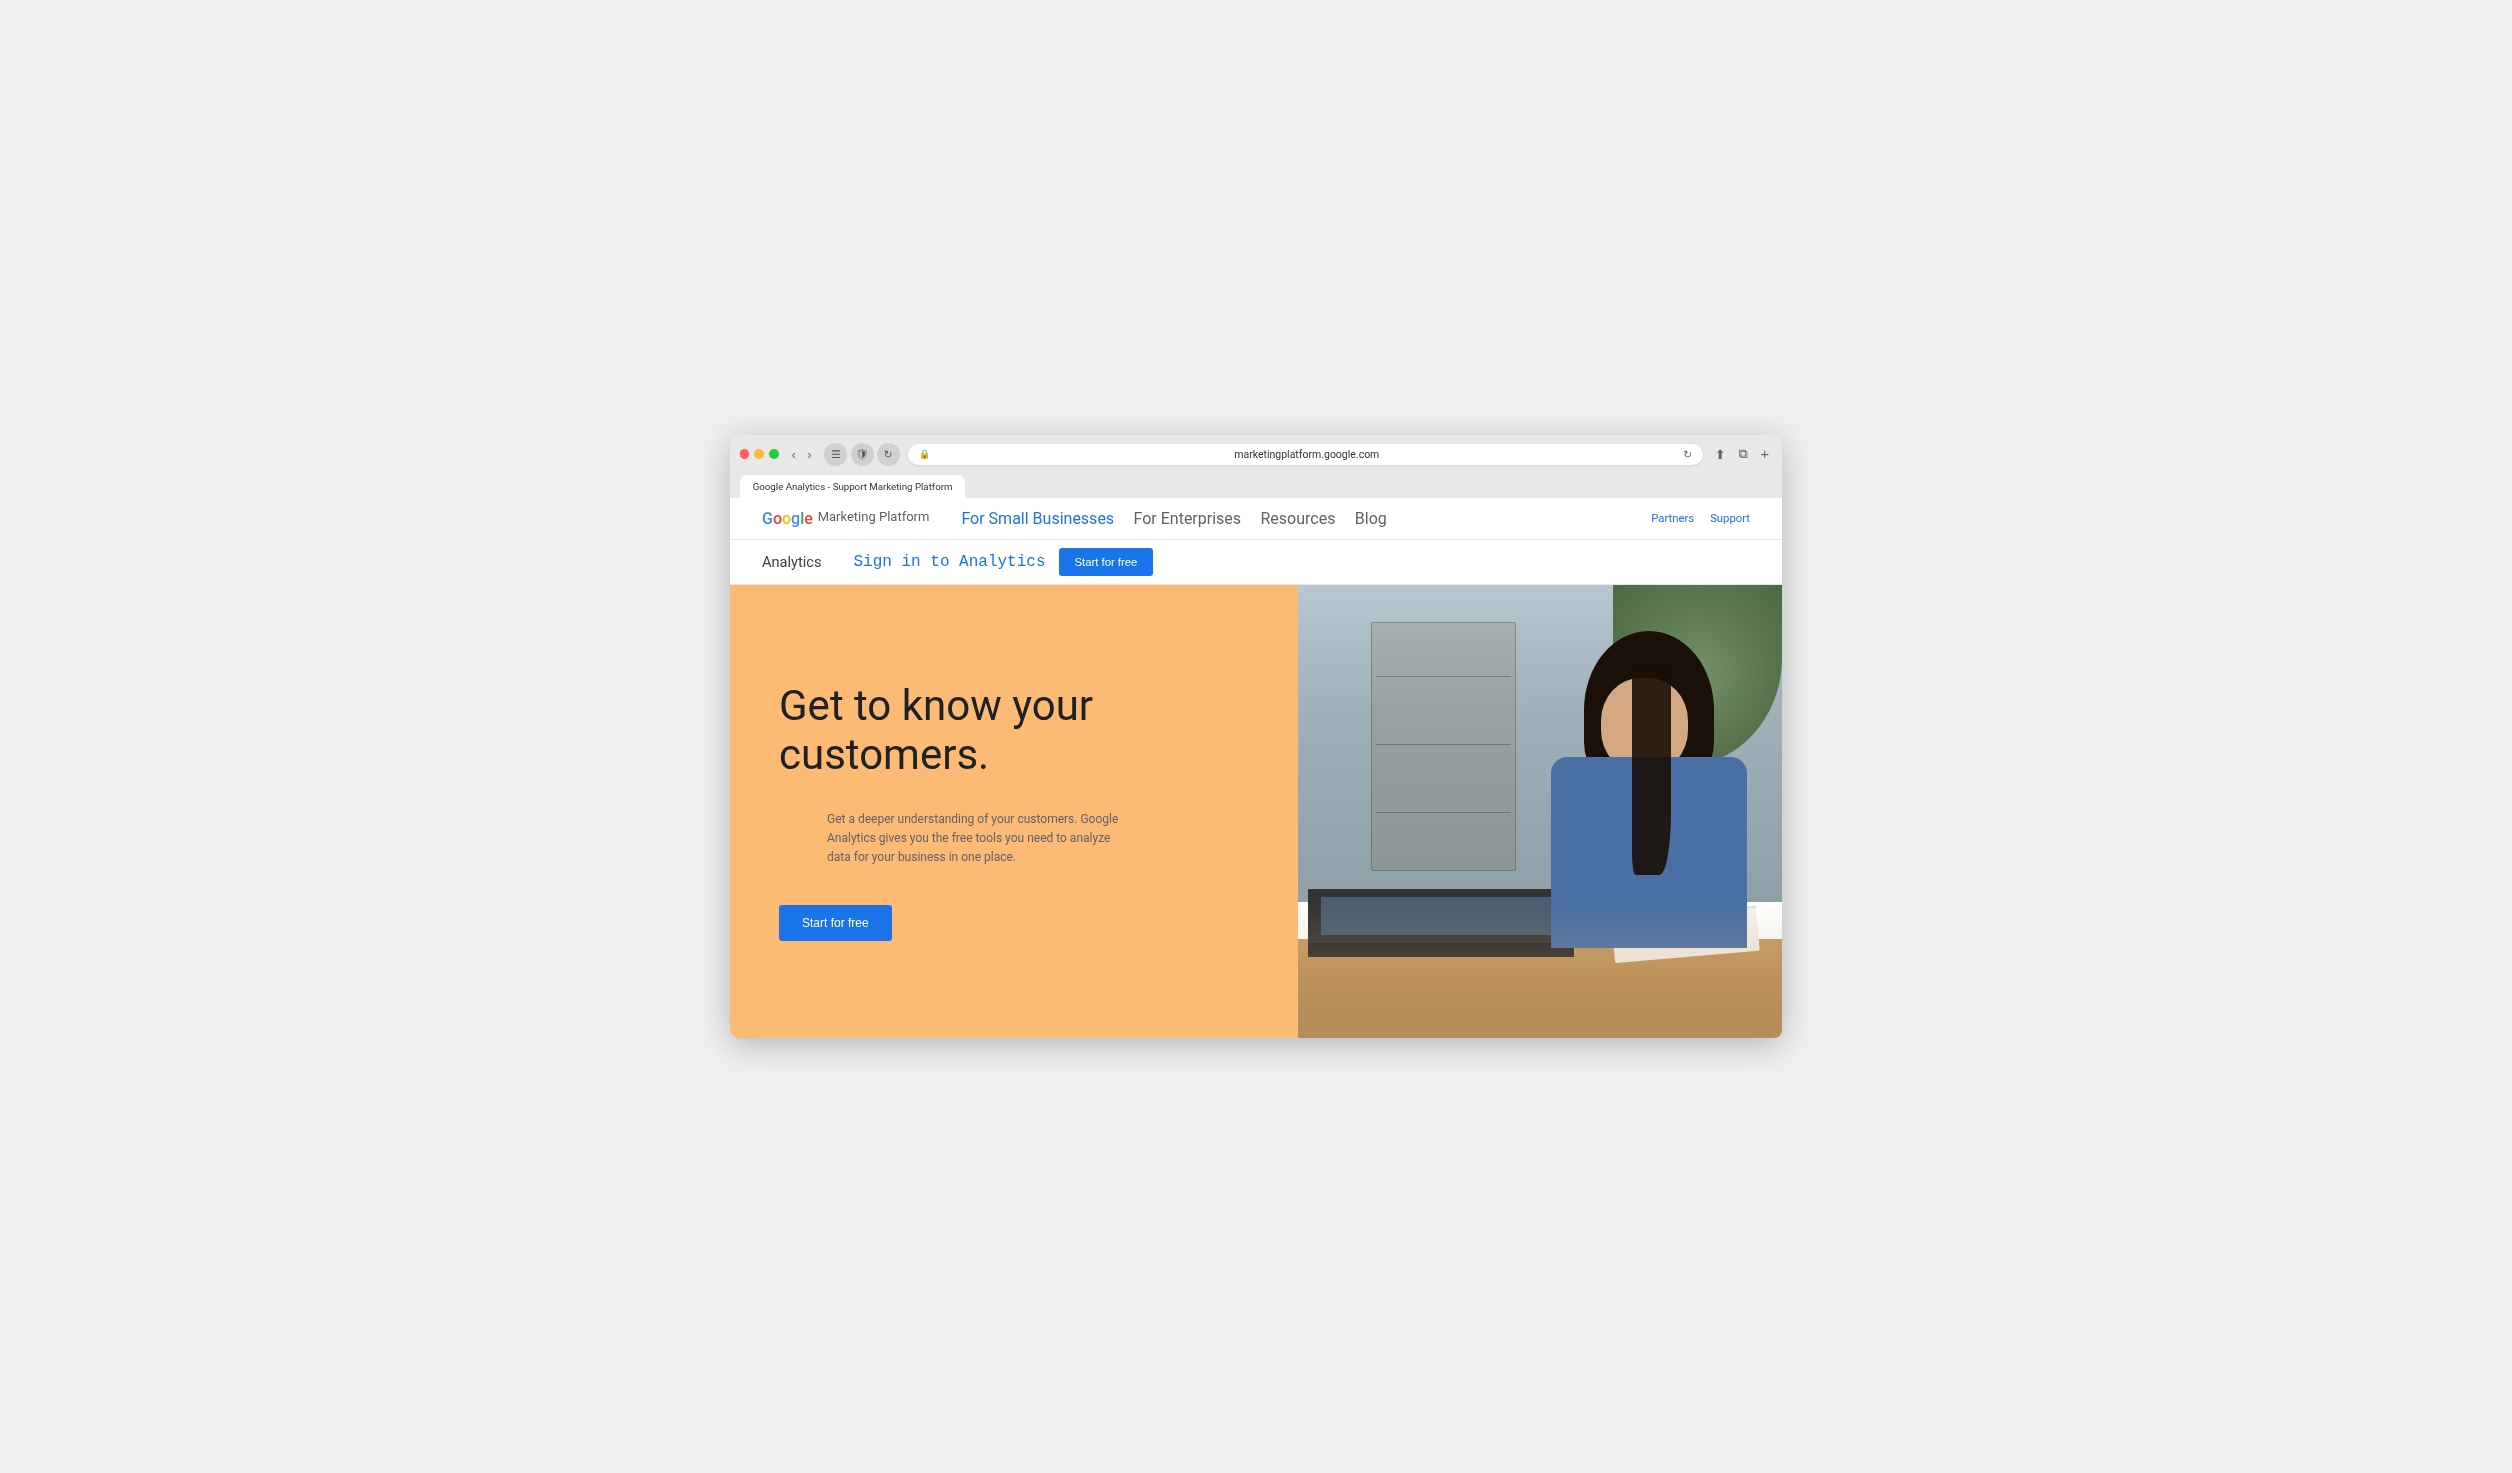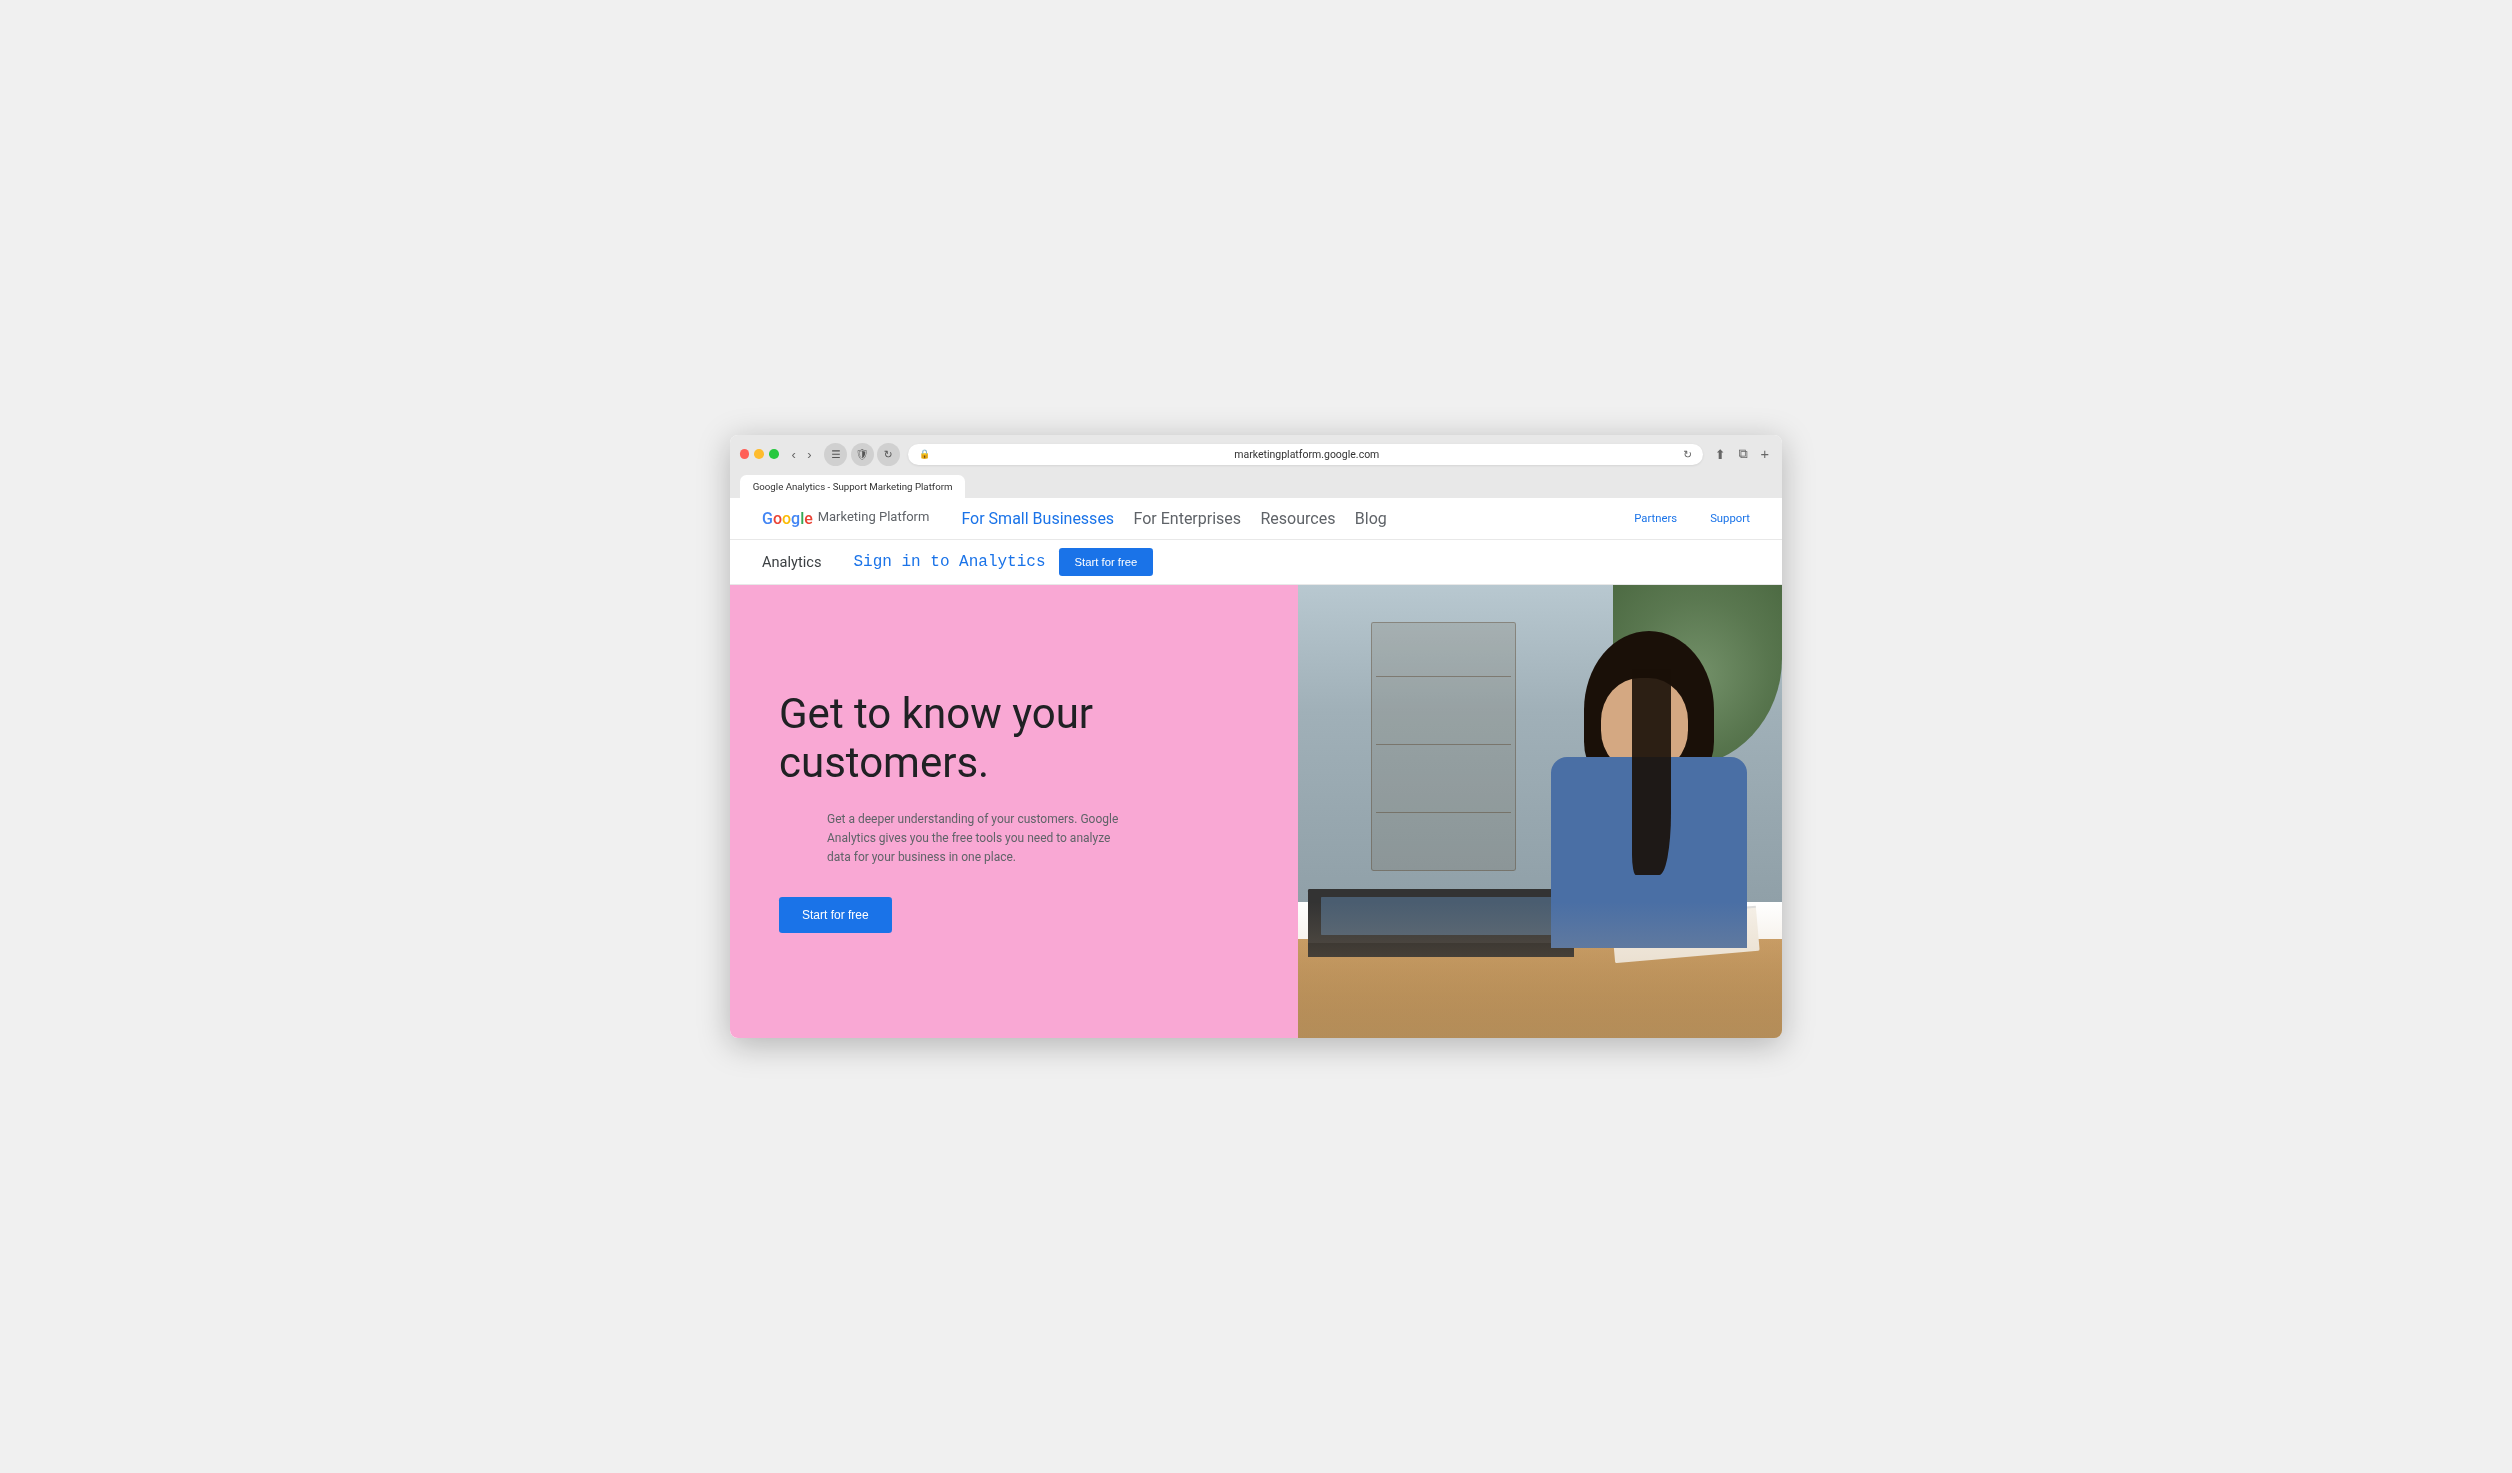--- a/index.html
+++ b/index.html
@@ -205,21 +205,21 @@
       cursor: pointer;
       white-space: nowrap;
     }
 
     .top-nav-link.active {
       color: #1a73e8;
     }
 
     .top-nav-right {
       display: flex;
-      gap: 33px;
+      gap: 16px;
       align-items: center;
     }
 
     .top-nav-right-link {
       font-size: 11.3px;
       color: #1a73e8;
       text-decoration: none;
       cursor: pointer;
     }
 
@@ -292,23 +292,24 @@
       overflow: hidden;
       position: relative;
     }
 
     .hero-content {
       width: 54%;
       padding: 49px 49px 49px 49px;
       display: flex;
       flex-direction: column;
       justify-content: center;
-      background: #f9a8d4;
+      background: #fdba74;
       position: relative;
       z-index: 2;
+      gap: 8px;
     }
 
     .hero-title {
       font-size: 42px;
       font-weight: 400;
       color: #202124;
       line-height: 1.15;
       margin-bottom: 23px;
     }
 

